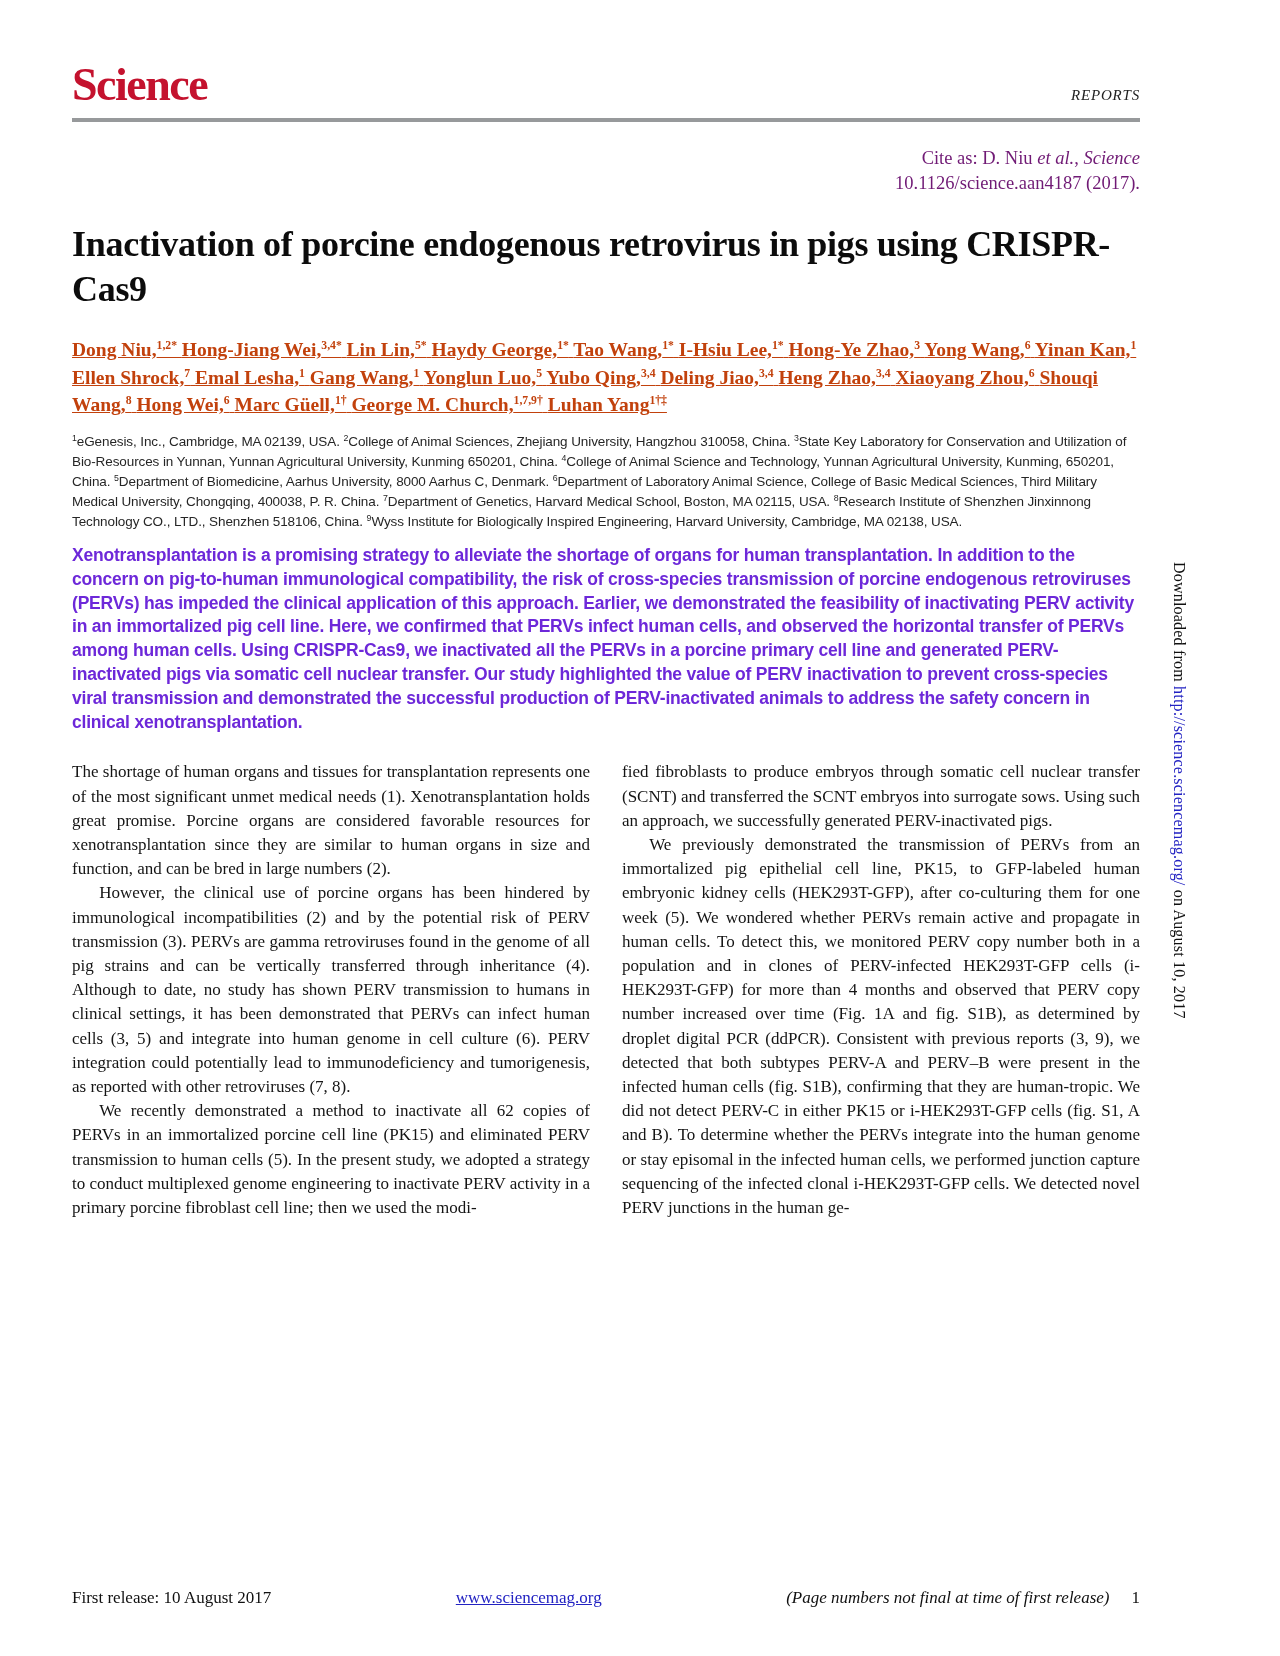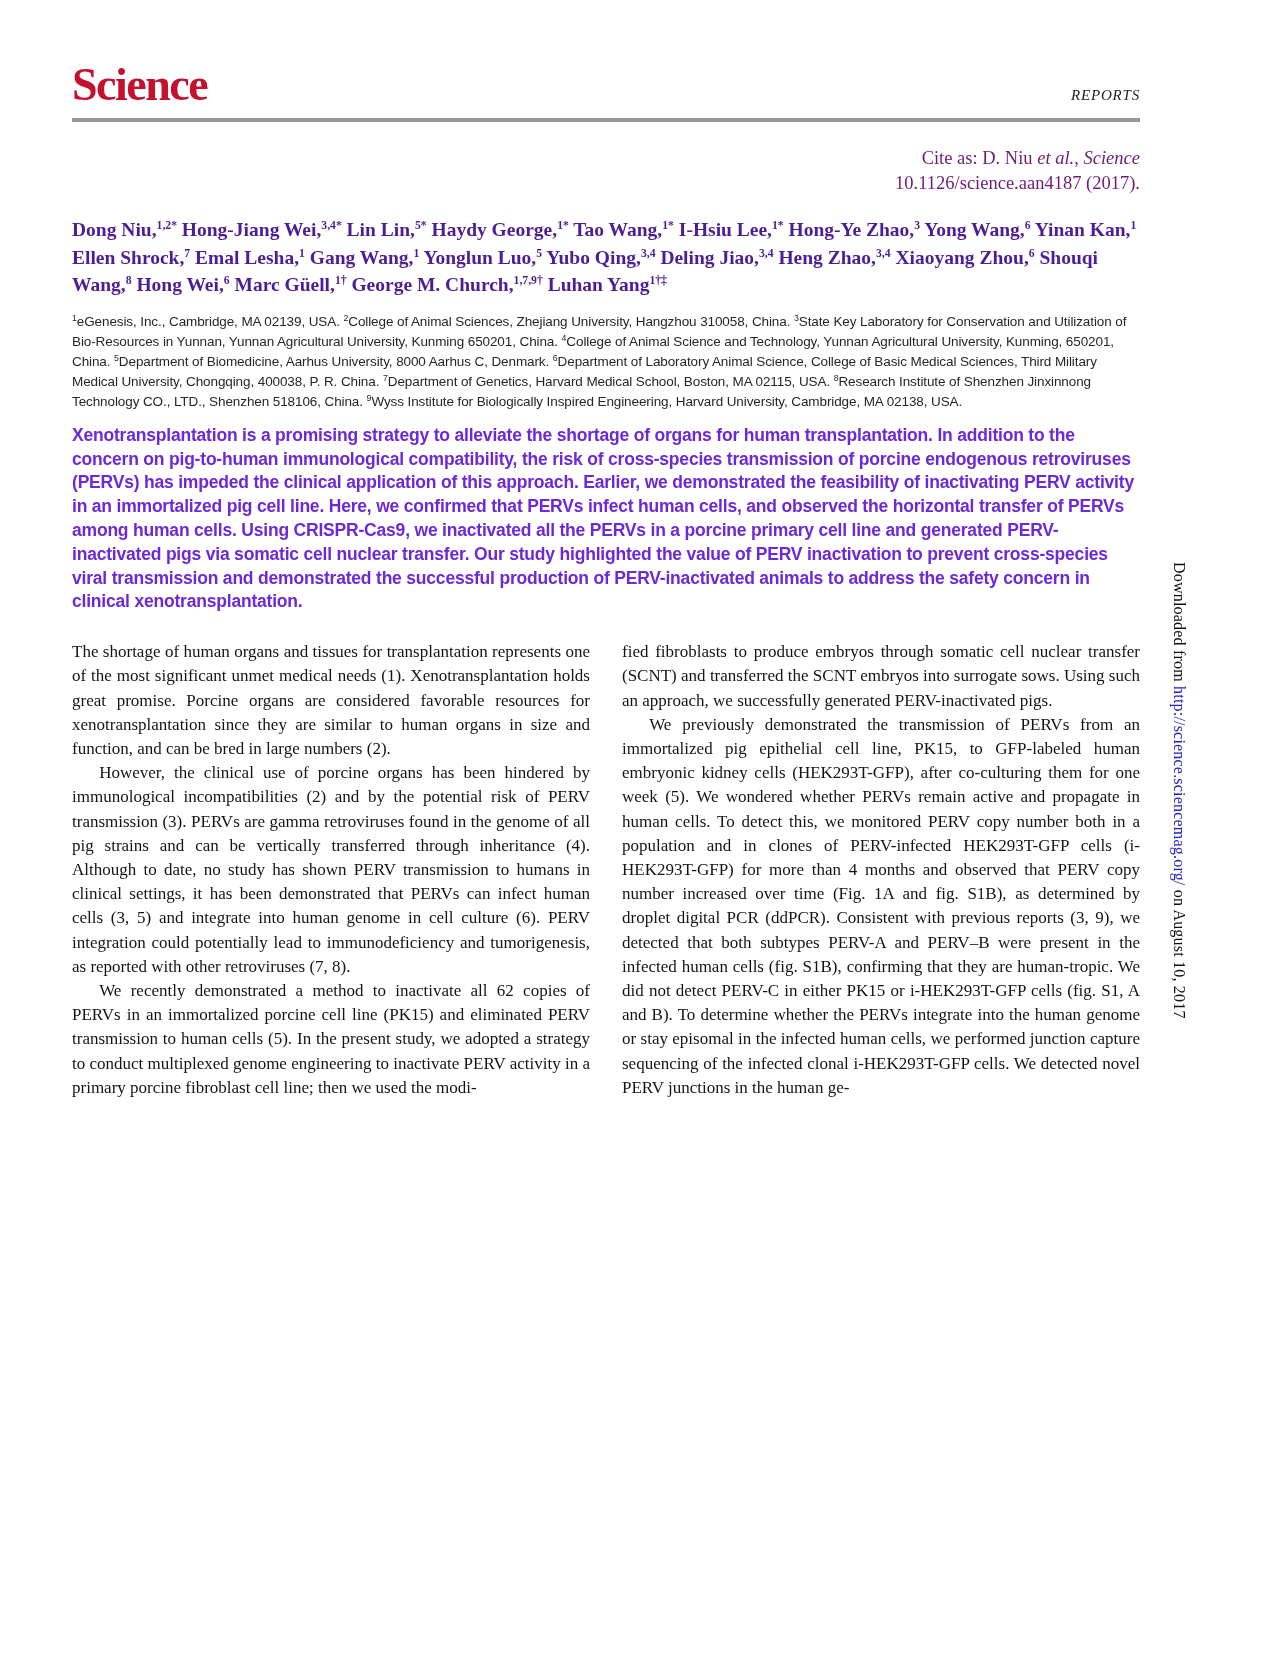--- a/index.html
+++ b/index.html
@@ -18,21 +18,21 @@
   .rule { height:4px; background:#97999b; margin-top:10px; }
 
   .cite { text-align:right; font-size:18.5px; line-height:1.35; margin-top:24px; color:#701a75; }
   .cite .it { font-style:italic; }
 
   .title {
     font-weight:700; font-size:36px; line-height:1.25; letter-spacing:-0.3px;
     margin-top:26px; color:#0c0c0c; max-width:1068px;
   }
 
-  .authors { font-weight:700; font-size:19.5px; line-height:1.42; margin-top:20px; color:#4c1d95; }
+  .authors { font-weight:700; font-size:19.5px; line-height:1.42; margin-top:20px; color:#c2410c;text-decoration:underline; }
   .authors sup { font-size:60%; line-height:0; }
 
   .affiliations {
     font-family:"Liberation Sans", sans-serif; font-size:13.5px; line-height:1.48;
     color:#262626; margin-top:13px; letter-spacing:-0.1px;
   }
   .affiliations sup { font-size:65%; line-height:0; }
 
   .footnotes { font-family:"Liberation Sans", sans-serif; font-size:13.5px; color:#262626; margin-top:12px; }
   .footnotes p { margin:0 0 10px 0; }
@@ -72,20 +72,21 @@
       <div class="logo">Science</div>
       <div class="section-label">REPORTS</div>
     </div>
     <div class="rule"></div>
 
     <div class="cite">
       <div><span>Cite as: D. Niu </span><span class="it">et al.</span><span>, </span><span class="it">Science</span></div>
       <div>10.1126/science.aan4187 (2017).</div>
     </div>
 
+    <h1 class="title">Inactivation of porcine endogenous retrovirus in pigs using CRISPR-Cas9</h1>
 
     <div class="authors"><span>Dong Niu,<sup>1,2*</sup></span> <span>Hong-Jiang Wei,<sup>3,4*</sup></span> <span>Lin Lin,<sup>5*</sup></span> <span>Haydy George,<sup>1*</sup></span> <span>Tao Wang,<sup>1*</sup></span> <span>I-Hsiu Lee,<sup>1*</sup></span> <span>Hong-Ye Zhao,<sup>3</sup></span> <span>Yong Wang,<sup>6</sup></span> <span>Yinan Kan,<sup>1</sup></span> <span>Ellen Shrock,<sup>7</sup></span> <span>Emal Lesha,<sup>1</sup></span> <span>Gang Wang,<sup>1</sup></span> <span>Yonglun Luo,<sup>5</sup></span> <span>Yubo Qing,<sup>3,4</sup></span> <span>Deling Jiao,<sup>3,4</sup></span> <span>Heng Zhao,<sup>3,4</sup></span> <span>Xiaoyang Zhou,<sup>6</sup></span> <span>Shouqi Wang,<sup>8</sup></span> <span>Hong Wei,<sup>6</sup></span> <span>Marc Güell,<sup>1†</sup></span> <span>George M. Church,<sup>1,7,9†</sup></span> <span>Luhan Yang<sup>1†‡</sup></span> </div>
 
     <div class="affiliations"><sup>1</sup>eGenesis, Inc., Cambridge, MA 02139, USA. <sup>2</sup>College of Animal Sciences, Zhejiang University, Hangzhou 310058, China. <sup>3</sup>State Key Laboratory for Conservation and Utilization of Bio-Resources in Yunnan, Yunnan Agricultural University, Kunming 650201, China. <sup>4</sup>College of Animal Science and Technology, Yunnan Agricultural University, Kunming, 650201, China. <sup>5</sup>Department of Biomedicine, Aarhus University, 8000 Aarhus C, Denmark. <sup>6</sup>Department of Laboratory Animal Science, College of Basic Medical Sciences, Third Military Medical University, Chongqing, 400038, P. R. China. <sup>7</sup>Department of Genetics, Harvard Medical School, Boston, MA 02115, USA. <sup>8</sup>Research Institute of Shenzhen Jinxinnong Technology CO., LTD., Shenzhen 518106, China. <sup>9</sup>Wyss Institute for Biologically Inspired Engineering, Harvard University, Cambridge, MA 02138, USA.</div>
 
 
     <div class="abstract">Xenotransplantation is a promising strategy to alleviate the shortage of organs for human transplantation. In addition to the concern on pig-to-human immunological compatibility, the risk of cross-species transmission of porcine endogenous retroviruses (PERVs) has impeded the clinical application of this approach. Earlier, we demonstrated the feasibility of inactivating PERV activity in an immortalized pig cell line. Here, we confirmed that PERVs infect human cells, and observed the horizontal transfer of PERVs among human cells. Using CRISPR-Cas9, we inactivated all the PERVs in a porcine primary cell line and generated PERV-inactivated pigs via somatic cell nuclear transfer. Our study highlighted the value of PERV inactivation to prevent cross-species viral transmission and demonstrated the successful production of PERV-inactivated animals to address the safety concern in clinical xenotransplantation.</div>
 
     <div class="columns">
       <div class="col">
@@ -94,17 +95,25 @@
           <p class="indent">We recently demonstrated a method to inactivate all 62 copies of PERVs in an immortalized porcine cell line (PK15) and eliminated PERV transmission to human cells (5). In the present study, we adopted a strategy to conduct multiplexed genome engineering to inactivate PERV activity in a primary porcine fibroblast cell line; then we used the modi-</p>
         </div>
       <div class="col">
           <p>fied fibroblasts to produce embryos through somatic cell nuclear transfer (SCNT) and transferred the SCNT embryos into surrogate sows. Using such an approach, we successfully generated PERV-inactivated pigs.</p>
           <p class="indent">We previously demonstrated the transmission of PERVs from an immortalized pig epithelial cell line, PK15, to GFP-labeled human embryonic kidney cells (HEK293T-GFP), after co-culturing them for one week (5). We wondered whether PERVs remain active and propagate in human cells. To detect this, we monitored PERV copy number both in a population and in clones of PERV-infected HEK293T-GFP cells (i-HEK293T-GFP) for more than 4 months and observed that PERV copy number increased over time (Fig. 1A and fig. S1B), as determined by droplet digital PCR (ddPCR). Consistent with previous reports (3, 9), we detected that both subtypes PERV-A and PERV–B were present in the infected human cells (fig. S1B), confirming that they are human-tropic. We did not detect PERV-C in either PK15 or i-HEK293T-GFP cells (fig. S1, A and B). To determine whether the PERVs integrate into the human genome or stay episomal in the infected human cells, we performed junction capture sequencing of the infected clonal i-HEK293T-GFP cells. We detected novel PERV junctions in the human ge-</p>
         </div>
     </div>
 
   </div>
 
+  <div class="footer">
+    <span class="release">First release: 10 August 2017</span>
+    <span class="link">www.sciencemag.org</span>
+    <span class="right-group">
+      <span class="note">(Page numbers not final at time of first release)</span>
+      <span class="pagenum">1</span>
+    </span>
+  </div>
 
   <div class="sidebar">
     <span>Downloaded from </span><a>http://science.sciencemag.org/</a><span> on August 10, 2017</span>
   </div>
 </div>
 
 </body></html>

